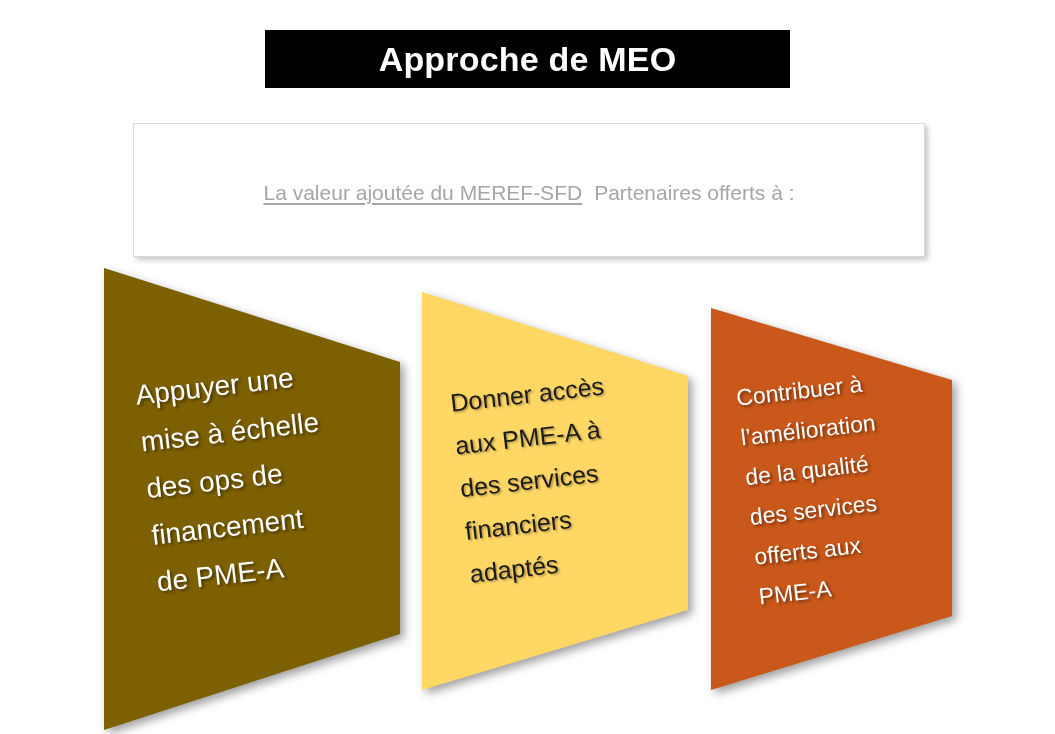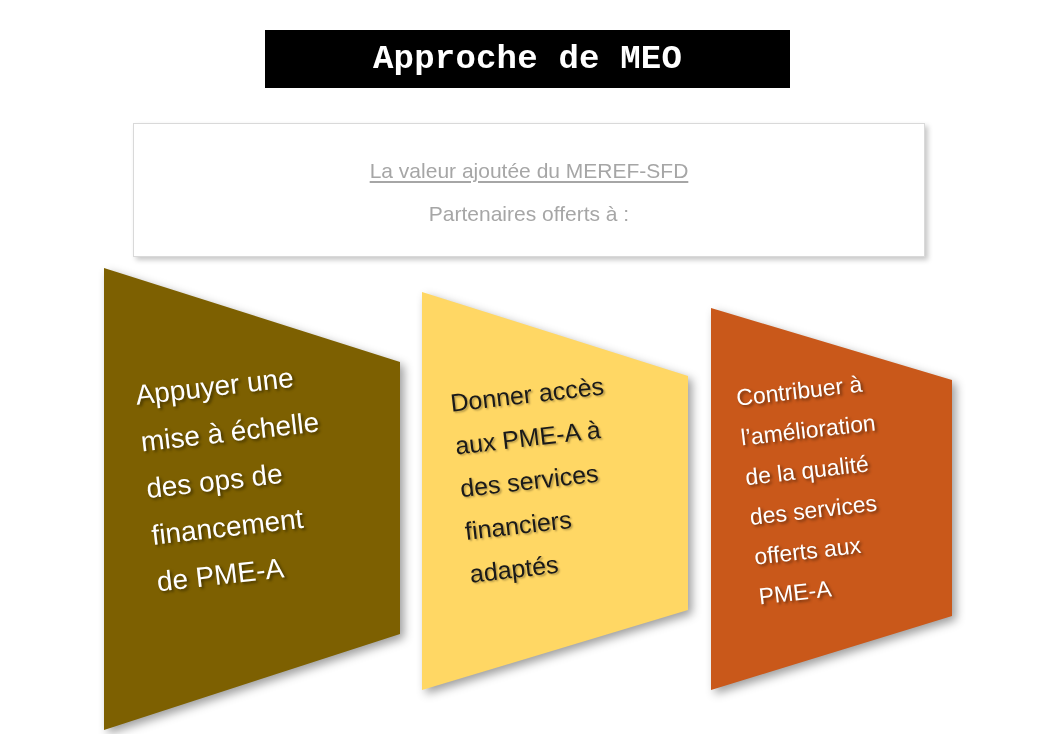--- a/index.html
+++ b/index.html
@@ -32,36 +32,36 @@
     background: #000000;
     display: flex;
     align-items: center;
     justify-content: center;
   }
   .title-bar .title-text {
     color: #ffffff;
     font-size: 34px;
     font-weight: bold;
     letter-spacing: 0.2px;
-    font-family: Liberation Mono, monospace;
+    font-family: Liberation Sans, sans-serif;
   }
 
   
   .subtitle-panel {
     position: absolute;
     left: 133px;
     top: 123px;
     width: 792px;
     height: 134px;
     background: #ffffff;
     border: 1px solid #d9d9d9;
     box-shadow: 3px 3px 5px rgba(0,0,0,0.22);
     box-sizing: border-box;
     display: flex;
-    flex-direction: column;
+    flex-direction: row;
     align-items: center;
     justify-content: center;
     padding-top: 4px;
     gap: 12px;
   }
   .subtitle-line {
     color: #a6a6a6;
     font-size: 21px;
     line-height: 31px;
     text-align: center;

